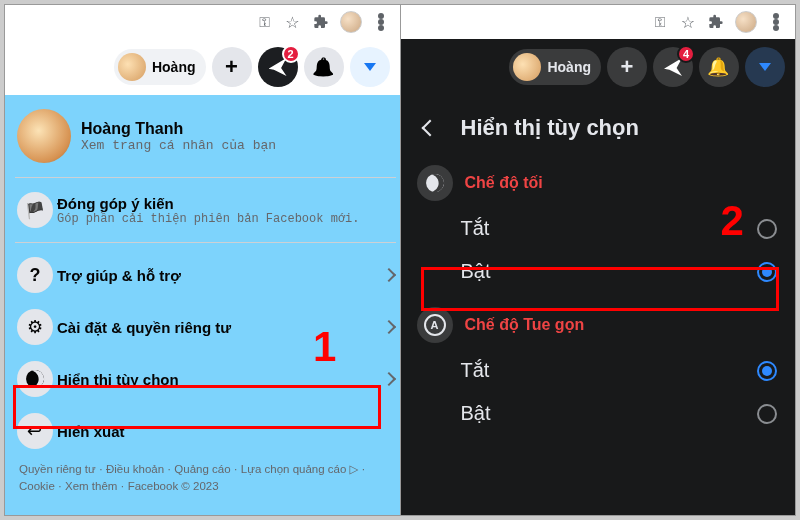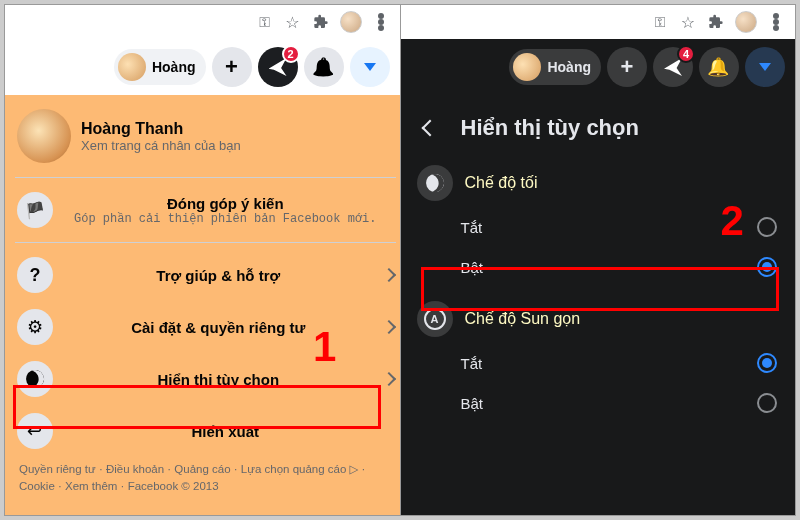--- a/index.html
+++ b/index.html
@@ -94,37 +94,36 @@
     border-top:8px solid currentColor;
   }
   .ico-msg::before {
     content:""; display:block; width:18px; height:18px;
     background: currentColor;
     clip-path: polygon(0 60%, 100% 0, 70% 55%, 100% 100%, 30% 65%, 0 60%);
     transform: rotate(0deg);
   }
 
   
-  .menu-body { flex:1; overflow:hidden; background:#fdba74; padding: 6px 0 0 6px; }
+  .menu-body { flex:1; overflow:hidden; background:#7dd3fc; padding: 6px 0 0 6px; }
   .prof-row {
     display:flex; align-items:center; gap:10px;
     padding:8px 6px;
   }
   .avatar-lg {
     width:54px; height:54px; border-radius:50%;
     background: radial-gradient(circle at 40% 40%, #fce3b6, #d69150 70%, #8d5a2a);
   }
   .prof-name { font-weight:600; font-size:16px; color:#050505; }
-  .prof-sub { font-size:13px; color:#65676b; }
+  .prof-sub { font-size:13px; color:#65676b;font-family:Liberation Mono, monospace; }
   .sep { height:1px; background:#ced0d4; margin:6px 4px; }
   .mrow {
     display:flex; align-items:center; gap:4px;
     padding:8px 6px;
     border-radius:6px;
-    text-align:center;
   }
   .mico {
     width:36px; height:36px; border-radius:50%; background:#e4e6eb;
     display:flex; align-items:center; justify-content:center; color:#050505;
     flex-shrink:0;
   }
   .mlbl { font-weight:600; font-size:15px; color:#050505; }
   .msub { font-size:12px; color:#65676b;font-family:Liberation Mono, monospace; }
   .mgrow { flex:1; }
   .chev-r::before {
@@ -162,25 +161,25 @@
   }
   .title-lg { font-size:22px; font-weight:700; color:#e4e6eb; }
   .sect-row {
     display:flex; align-items:center; gap:12px;
     padding:6px 12px;
   }
   .sect-ico {
     width:36px;height:36px;border-radius:50%; background:#3a3b3c;
     display:flex; align-items:center; justify-content:center;
   }
-  .sect-lbl { font-weight:400; font-size:16px; color:#fef9c3; }
+  .sect-lbl { font-weight:700; font-size:16px; color:#ef4444; }
   .opt-row {
     display:flex; align-items:center;
     padding:10px 14px 10px 56px;
-    font-size:15px; color:#e4e6eb;
+    font-size:20px; color:#e4e6eb;
   }
   .opt-row .radio {
     width:20px;height:20px;border-radius:50%;
     border:2px solid #8a8d91;
     margin-left:auto;
     display:flex;align-items:center;justify-content:center;
   }
   .opt-row .radio.on { border-color:#2e89ff; }
   .opt-row .radio.on::after {
     content:""; width:10px;height:10px;border-radius:50%;background:#2e89ff;
@@ -280,21 +279,21 @@
         <span class="chev-r"></span>
       </div>
 
       <div class="mrow">
         <span class="mico logout"></span>
         <div class="mgrow">
             <div class="mlbl">Hiển xuất</div>
           </div>
       </div>
 
-      <div class="footer">Quyền riêng tư · Điều khoản · Quảng cáo · Lựa chọn quảng cáo ▷ · Cookie · Xem thêm · Facebook © 2013</div>
+      <div class="footer">Quyền riêng tư · Điều khoản · Quảng cáo · Lựa chọn quảng cáo ▷ · Cookie · Xem thêm · Facebook © 2023</div>
     </div>
 
     <div class="ann" style="left:8px; top:380px; width:368px; height:44px;"></div>
     <div class="ann-num" style="left:308px; top:318px;">1</div>
   </div>
 
   <div class="panel panel-right">
     <div class="chrome">
       <span class="ci key">⚿</span>
       <span class="ci star">☆</span>
@@ -349,21 +348,21 @@
       </div>
       <div class="opt-row">
         <span>Bật</span>
         <span class="radio on"></span>
       </div>
 
       <div class="sect-row" style="margin-top:8px;">
         <div class="sect-ico">
             <span class="compact-wrap">A</span>
           </div>
-        <div class="sect-lbl">Chế độ Sun gọn</div>
+        <div class="sect-lbl">Chế độ Tue gọn</div>
       </div>
       <div class="opt-row">
         <span>Tắt</span>
         <span class="radio on"></span>
       </div>
       <div class="opt-row">
         <span>Bật</span>
         <span class="radio"></span>
       </div>
     </div>

